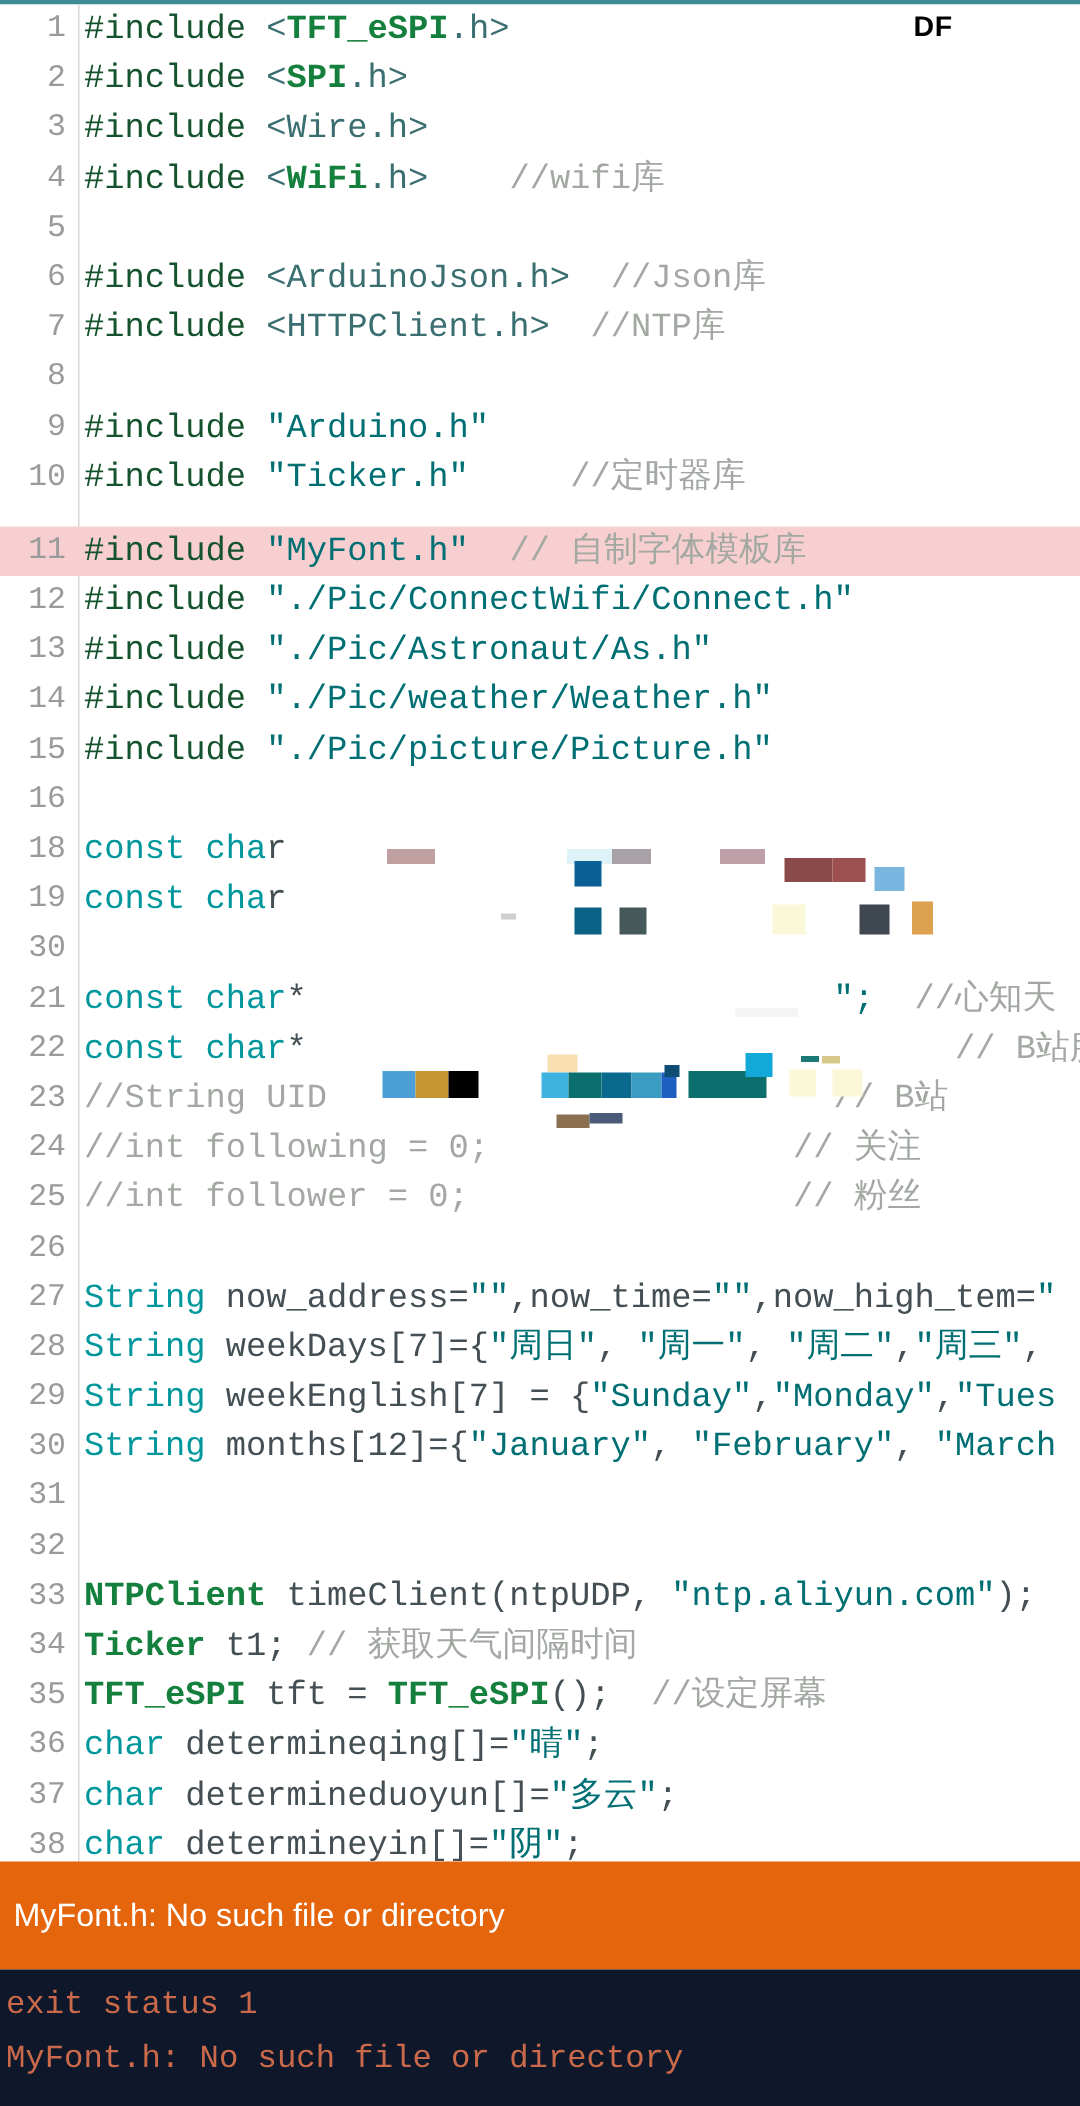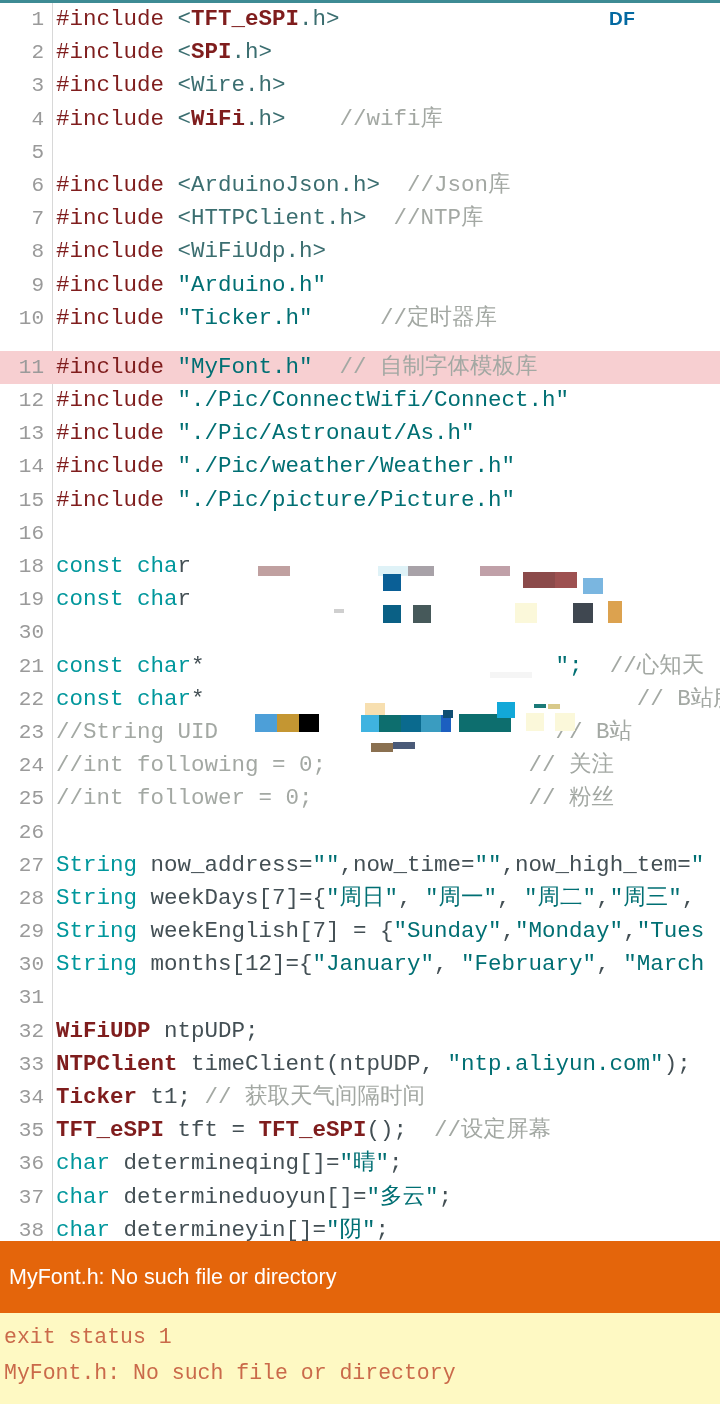--- a/index.html
+++ b/index.html
@@ -57,42 +57,42 @@
     color: #9a9a9a;
     font-size: 21px;
   }
   .code {
     position: absolute;
     left: 56px; top: 0;
     white-space: pre;
   }
 
   
-  .t-pre   { color: #7f1d1d; text-align: right; }            
-  .t-kw    { color: #7f1d1d; font-weight: bold; }  
+  .t-pre   { color: #14532d; text-align: right; }            
+  .t-kw    { color: #15803d; font-weight: bold; }  
   .t-type  { color: #00979c; }            
   .t-str   { color: #006f73; }            
   .t-hdr   { color: #3b6e70; }            
   .t-plain { color: #434f54; }            
   .t-cmt   { color: #a3a8a3; }
 
   
   .redact {
     position: absolute;
     z-index: 5;
   }
 
   
   #df-watermark {
     position: absolute;
     left: 609px; top: 8px;
     font-family: "Liberation Sans", sans-serif;
     font-weight: bold;
     font-size: 19px;
-    color: #0369a1;
+    color: #000000;
     letter-spacing: 0.5px;
     z-index: 6;
   }
 
   
   #error-banner {
     position: absolute;
     left: 0; top: 1241px;
     width: 720px; height: 72px;
     background: #e4650b;
@@ -131,21 +131,21 @@
 <div id="editor">
   <div id="gutter-rule"></div>
   <div id="code-lines">
       <div class="code-line"><span class="ln">1</span><span class="code"><span class="t-pre">#include</span><span class="t-plain"> </span><span class="t-hdr">&lt;</span><span class="t-kw">TFT_eSPI</span><span class="t-hdr">.h&gt;</span></span></div>
       <div class="code-line"><span class="ln">2</span><span class="code"><span class="t-pre">#include</span><span class="t-plain"> </span><span class="t-hdr">&lt;</span><span class="t-kw">SPI</span><span class="t-hdr">.h&gt;</span></span></div>
       <div class="code-line"><span class="ln">3</span><span class="code"><span class="t-pre">#include</span><span class="t-plain"> </span><span class="t-hdr">&lt;Wire.h&gt;</span></span></div>
       <div class="code-line"><span class="ln">4</span><span class="code"><span class="t-pre">#include</span><span class="t-plain"> </span><span class="t-hdr">&lt;</span><span class="t-kw">WiFi</span><span class="t-hdr">.h&gt;</span><span class="t-plain">    </span><span class="t-cmt">//wifi库</span></span></div>
       <div class="code-line"><span class="ln">5</span></div>
       <div class="code-line"><span class="ln">6</span><span class="code"><span class="t-pre">#include</span><span class="t-plain"> </span><span class="t-hdr">&lt;ArduinoJson.h&gt;</span><span class="t-plain">  </span><span class="t-cmt">//Json库</span></span></div>
       <div class="code-line"><span class="ln">7</span><span class="code"><span class="t-pre">#include</span><span class="t-plain"> </span><span class="t-hdr">&lt;HTTPClient.h&gt;</span><span class="t-plain">  </span><span class="t-cmt">//NTP库</span></span></div>
-      <div class="code-line"><span class="ln">8</span><span class="code"><span class="t-pre">#include</span><span class="t-plain"> </span><span class="t-hdr">&lt;WiFiUdp.h&gt;</span></span></div>
+      <div class="code-line"><span class="ln">8</span></div>
       <div class="code-line"><span class="ln">9</span><span class="code"><span class="t-pre">#include</span><span class="t-plain"> </span><span class="t-str">"Arduino.h"</span></span></div>
       <div class="code-line"><span class="ln">10</span><span class="code"><span class="t-pre">#include</span><span class="t-plain"> </span><span class="t-str">"Ticker.h"</span><span class="t-plain">     </span><span class="t-cmt">//定时器库</span></span></div>
       <div class="code-line err" style="background: rgb(247, 207, 209); margin-top: 16px;"><span class="ln">11</span><span class="code"><span class="t-pre">#include</span><span class="t-plain"> </span><span class="t-str">"MyFont.h"</span><span class="t-plain">  </span><span class="t-cmt">// 自制字体模板库</span></span></div>
       <div class="code-line"><span class="ln">12</span><span class="code"><span class="t-pre">#include</span><span class="t-plain"> </span><span class="t-str">"./Pic/ConnectWifi/Connect.h"</span></span></div>
       <div class="code-line"><span class="ln">13</span><span class="code"><span class="t-pre">#include</span><span class="t-plain"> </span><span class="t-str">"./Pic/Astronaut/As.h"</span></span></div>
       <div class="code-line"><span class="ln">14</span><span class="code"><span class="t-pre">#include</span><span class="t-plain"> </span><span class="t-str">"./Pic/weather/Weather.h"</span></span></div>
       <div class="code-line"><span class="ln">15</span><span class="code"><span class="t-pre">#include</span><span class="t-plain"> </span><span class="t-str">"./Pic/picture/Picture.h"</span></span></div>
       <div class="code-line"><span class="ln">16</span><span class="code"></span></div>
       <div class="code-line"><span class="ln">18</span><span class="code"><span class="t-type">const</span><span class="t-plain"> </span><span class="t-type">cha</span><span class="t-plain">r                                        </span></span></div>
       <div class="code-line"><span class="ln">19</span><span class="code"><span class="t-type">const</span><span class="t-plain"> </span><span class="t-type">cha</span><span class="t-plain">r                                        </span></span></div>
@@ -154,21 +154,21 @@
       <div class="code-line"><span class="ln">22</span><span class="code"><span class="t-type">const</span><span class="t-plain"> </span><span class="t-type">char</span><span class="t-plain">*                                </span><span class="t-cmt">// B站服</span></span></div>
       <div class="code-line"><span class="ln">23</span><span class="code"><span class="t-cmt">//String UID</span><span class="t-plain">                         </span><span class="t-cmt">// B站</span></span></div>
       <div class="code-line"><span class="ln">24</span><span class="code"><span class="t-cmt">//int following = 0;</span><span class="t-plain">               </span><span class="t-cmt">// 关注</span></span></div>
       <div class="code-line"><span class="ln">25</span><span class="code"><span class="t-cmt">//int follower = 0;</span><span class="t-plain">                </span><span class="t-cmt">// 粉丝</span></span></div>
       <div class="code-line"><span class="ln">26</span><span class="code"></span></div>
       <div class="code-line"><span class="ln">27</span><span class="code"><span class="t-type">String</span><span class="t-plain"> now_address=</span><span class="t-str">""</span><span class="t-plain">,now_time=</span><span class="t-str">""</span><span class="t-plain">,now_high_tem=</span><span class="t-str">"</span></span></div>
       <div class="code-line"><span class="ln">28</span><span class="code"><span class="t-type">String</span><span class="t-plain"> weekDays[7]={</span><span class="t-str">"周日"</span><span class="t-plain">, </span><span class="t-str">"周一"</span><span class="t-plain">, </span><span class="t-str">"周二"</span><span class="t-plain">,</span><span class="t-str">"周三"</span><span class="t-plain">,</span></span></div>
       <div class="code-line"><span class="ln">29</span><span class="code"><span class="t-type">String</span><span class="t-plain"> weekEnglish[7] = {</span><span class="t-str">"Sunday"</span><span class="t-plain">,</span><span class="t-str">"Monday"</span><span class="t-plain">,</span><span class="t-str">"Tues</span></span></div>
       <div class="code-line"><span class="ln">30</span><span class="code"><span class="t-type">String</span><span class="t-plain"> months[12]={</span><span class="t-str">"January"</span><span class="t-plain">, </span><span class="t-str">"February"</span><span class="t-plain">, </span><span class="t-str">"March</span></span></div>
       <div class="code-line"><span class="ln">31</span><span class="code"></span></div>
-      <div class="code-line"><span class="ln">32</span><span class="code"><span class="t-kw">WiFiUDP</span><span class="t-plain"> ntpUDP;</span></span></div>
+      <div class="code-line"><span class="ln">32</span></div>
       <div class="code-line"><span class="ln">33</span><span class="code"><span class="t-kw">NTPClient</span><span class="t-plain"> timeClient(ntpUDP, </span><span class="t-str">"ntp.aliyun.com"</span><span class="t-plain">);</span></span></div>
       <div class="code-line"><span class="ln">34</span><span class="code"><span class="t-kw">Ticker</span><span class="t-plain"> t1; </span><span class="t-cmt">// 获取天气间隔时间</span></span></div>
       <div class="code-line"><span class="ln">35</span><span class="code"><span class="t-kw">TFT_eSPI</span><span class="t-plain"> tft = </span><span class="t-kw">TFT_eSPI</span><span class="t-plain">();  </span><span class="t-cmt">//设定屏幕</span></span></div>
       <div class="code-line"><span class="ln">36</span><span class="code"><span class="t-type">char</span><span class="t-plain"> determineqing[]=</span><span class="t-str">"晴"</span><span class="t-plain">;</span></span></div>
       <div class="code-line"><span class="ln">37</span><span class="code"><span class="t-type">char</span><span class="t-plain"> determineduoyun[]=</span><span class="t-str">"多云"</span><span class="t-plain">;</span></span></div>
       <div class="code-line"><span class="ln">38</span><span class="code"><span class="t-type">char</span><span class="t-plain"> determineyin[]=</span><span class="t-str">"阴"</span><span class="t-plain">;</span></span></div>
     </div>
   <div id="redaction-layer">
       <div class="redact" style="left: 258px; top: 563px; width: 32px; height: 10px; background: rgb(192, 160, 160);"></div>
       <div class="redact" style="left: 378px; top: 563px; width: 30px; height: 10px; background: rgb(223, 242, 247);"></div>
@@ -205,16 +205,16 @@
       <div class="redact" style="left: 393px; top: 739px; width: 22px; height: 7px; background: rgb(74, 90, 120);"></div>
     </div>
 </div>
 
 <div id="df-watermark">DF</div>
 
 <div id="error-banner" style="background: rgb(228, 101, 11); color: rgb(255, 255, 255);">
   <span>MyFont.h: No such file or directory</span>
 </div>
 
-<div id="console" style="background: #fef9c3;">
+<div id="console" style="background: #0f172a;">
   <div class="console-line" style="color: rgb(202, 106, 74);">exit status 1</div>
   <div class="console-line" style="color: rgb(202, 106, 74);">MyFont.h: No such file or directory</div>
 </div>
 
 </body></html>

